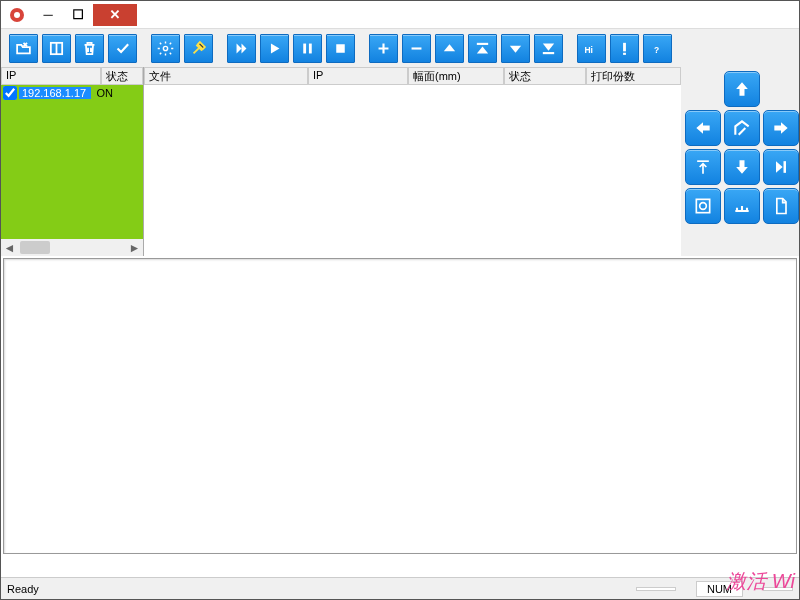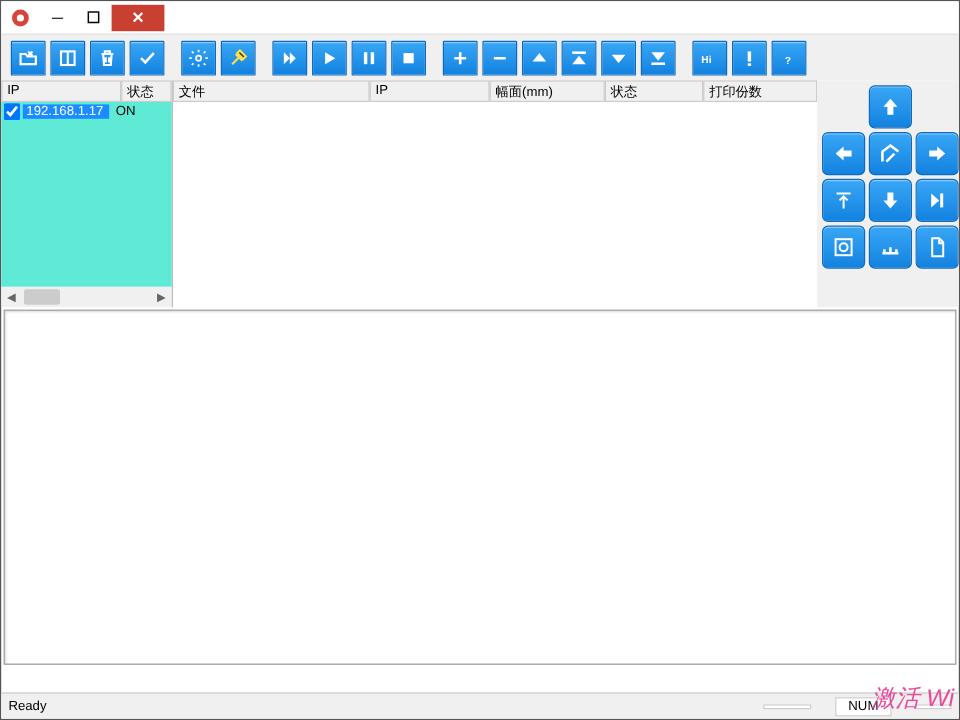--- a/index.html
+++ b/index.html
@@ -13,21 +13,21 @@
 .toolbar { height: 38px; background: #f0f0f0; display: flex; align-items: center; padding: 2px 8px; gap: 4px; }
 .tbtn { width: 29px; height: 29px; border-radius: 1px; background: linear-gradient(#39a7f5,#1282e0); border: 1px solid #0e6bc0; display: flex; align-items: center; justify-content: center; cursor: pointer; box-shadow: inset 0 1px 0 rgba(255,255,255,.4); }
 .tbtn svg { width: 17px; height: 17px; }
 .sep { width: 6px; }
 .body-area { display: flex; height: 189px; }
 .ip-panel { width: 143px; display: flex; flex-direction: column; border-right: 1px solid #aaa; }
 .ip-header { display: flex; background: #f0f0f0; height: 18px; }
 .ip-header div { border: 1px solid #ccc; padding: 1px 4px; font-size: 11px; }
 .ip-col1 { width: 100px; }
 .ip-col2 { flex: 1; }
-.ip-list { flex: 1; background: #5eead4; }
+.ip-list { flex: 1; background: #84cc16; }
 .ip-row { display: flex; align-items: center; height: 16px; }
 .ip-check { width: 14px; height: 14px; margin: 0 2px; }
 .ip-addr { background: #1a8cff; color: #fff; padding: 0 3px; width: 72px; font-size: 11px; }
 .ip-status { padding: 0 6px; font-size: 11px; margin-left: auto; margin-right: 24px; }
 .ip-scroll { height: 17px; background: #f0f0f0; display: flex; align-items: center; }
 .scroll-arrow { width: 17px; height: 17px; display: flex; align-items: center; justify-content: center; color: #666; }
 .scroll-thumb { width: 30px; height: 13px; background: #ccc; border-radius: 2px; margin-left: 2px; }
 .main-panel { flex: 1; display: flex; flex-direction: row; }
 .table-header { display: flex; background: #f0f0f0; height: 18px; }
 .table-header div { border: 1px solid #ccc; padding: 1px 4px; font-size: 11px; }

